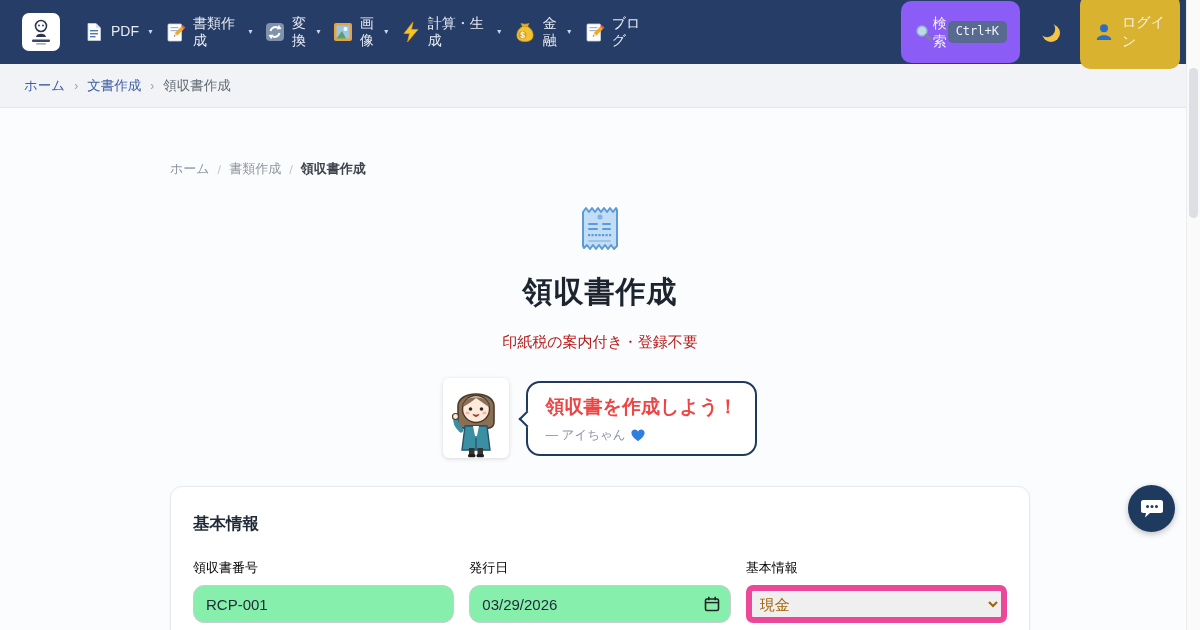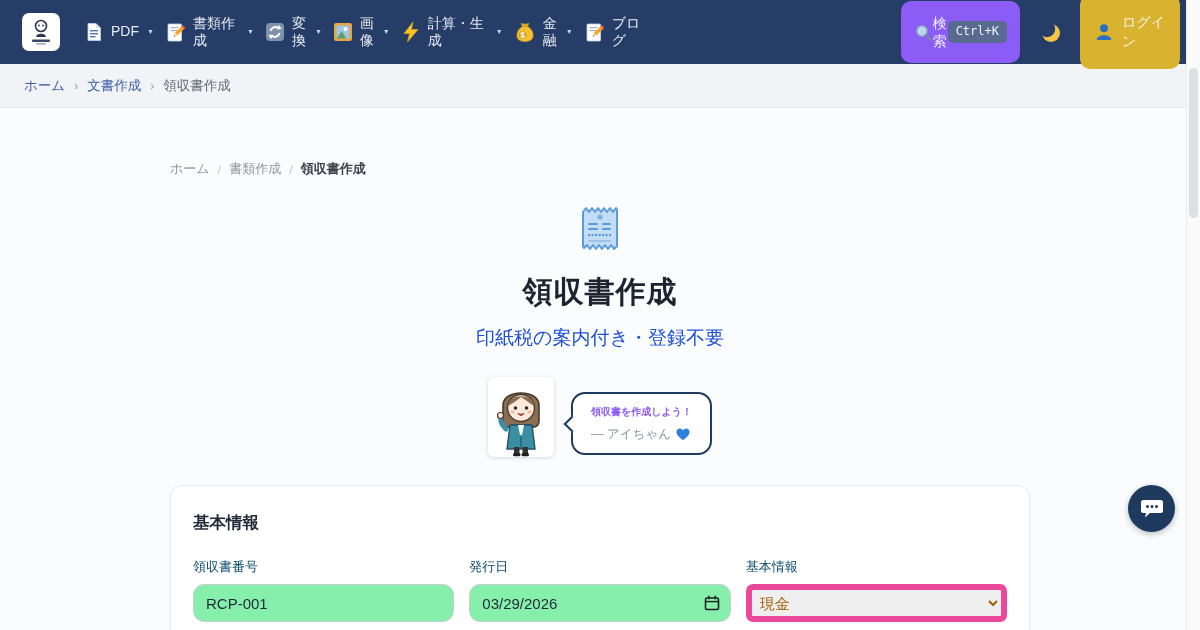--- a/index.html
+++ b/index.html
@@ -64,52 +64,52 @@
   .page-crumb {
     margin-top:52px; display:flex; align-items:center; gap:8px; font-size:13px;
   }
   .page-crumb a { color:#8f959e; text-decoration:none; cursor:pointer; }
   .page-crumb .sep { color:#c3c7cd; }
   .page-crumb .current { color:#3d434b; font-weight:bold; }
 
   .hero { text-align:center; }
   .hero-icon { margin-top:24px; display:inline-block; }
   h1.page-title { font-size:30px; font-weight:bold; color:#1c2430; margin-top:14px; letter-spacing:1px; }
-  .subtitle { margin-top:12px; font-size:19px; color:#1d4ed8; }
+  .subtitle { margin-top:20px; font-size:15px; color:#b91c1c; }
 
   
   .mascot-row {
     margin-top:26px; display:flex; justify-content:center; align-items:flex-end;
   }
   .avatar-card {
     width:66px; height:80px; background:#fff; border-radius:6px;
     box-shadow:0 1px 4px rgba(0,0,0,.15); overflow:hidden; flex:0 0 auto;
   }
   .bubble {
     position:relative; margin-left:17px; margin-bottom:2px; background:#fff;
     border:2px solid #1e3a5f; border-radius:14px; padding:11px 18px 10px;
     white-space:nowrap;
   }
   .bubble:before {
     content:""; position:absolute; left:-7px; top:50%; width:10px; height:10px;
     background:#fff; border-left:2px solid #1e3a5f; border-bottom:2px solid #1e3a5f;
     transform:translateY(-50%) rotate(45deg);
   }
-  .bubble-msg { font-size:10px; color:#8b5cf6; font-weight:bold; }
+  .bubble-msg { font-size:19px; color:#ef4444; font-weight:bold; }
   .bubble-sig { margin-top:7px; font-size:12.5px; color:#8b93a3; display:flex; align-items:center; gap:5px; }
 
   
   .card {
     margin-top:28px; background:#fff; border:1px solid #e7e9ee; border-radius:12px;
     box-shadow:0 1px 3px rgba(20,30,60,.05); padding:26px 22px 40px; height:220px;
   }
   .section-title { font-size:16.5px; font-weight:bold; color:#1f2937; }
   .fields { display:flex; gap:15px; margin-top:24px; }
   .field { width:262px; }
-  .field label { display:block; font-size:13px; color:#0c4a6e; margin-bottom:8px; }
+  .field label { display:block; font-size:13px; color:#000000; margin-bottom:8px; }
   .field input[type=text] {
     width:100%; height:38px; border:1px solid #c9ccd3; border-radius:11px;
     padding:0 12px; font-size:15px; color:#1f2937; background:#86efac;
     font-family:inherit; outline:none;
   }
   .date-wrap { position:relative; }
   .date-wrap input { padding-right:36px; }
   .date-wrap .cal { position:absolute; right:11px; top:11px; pointer-events:auto; cursor:pointer; }
   .field select {
     width:100%; height:38px; border:6px solid #ec4899; border-radius:7px;

